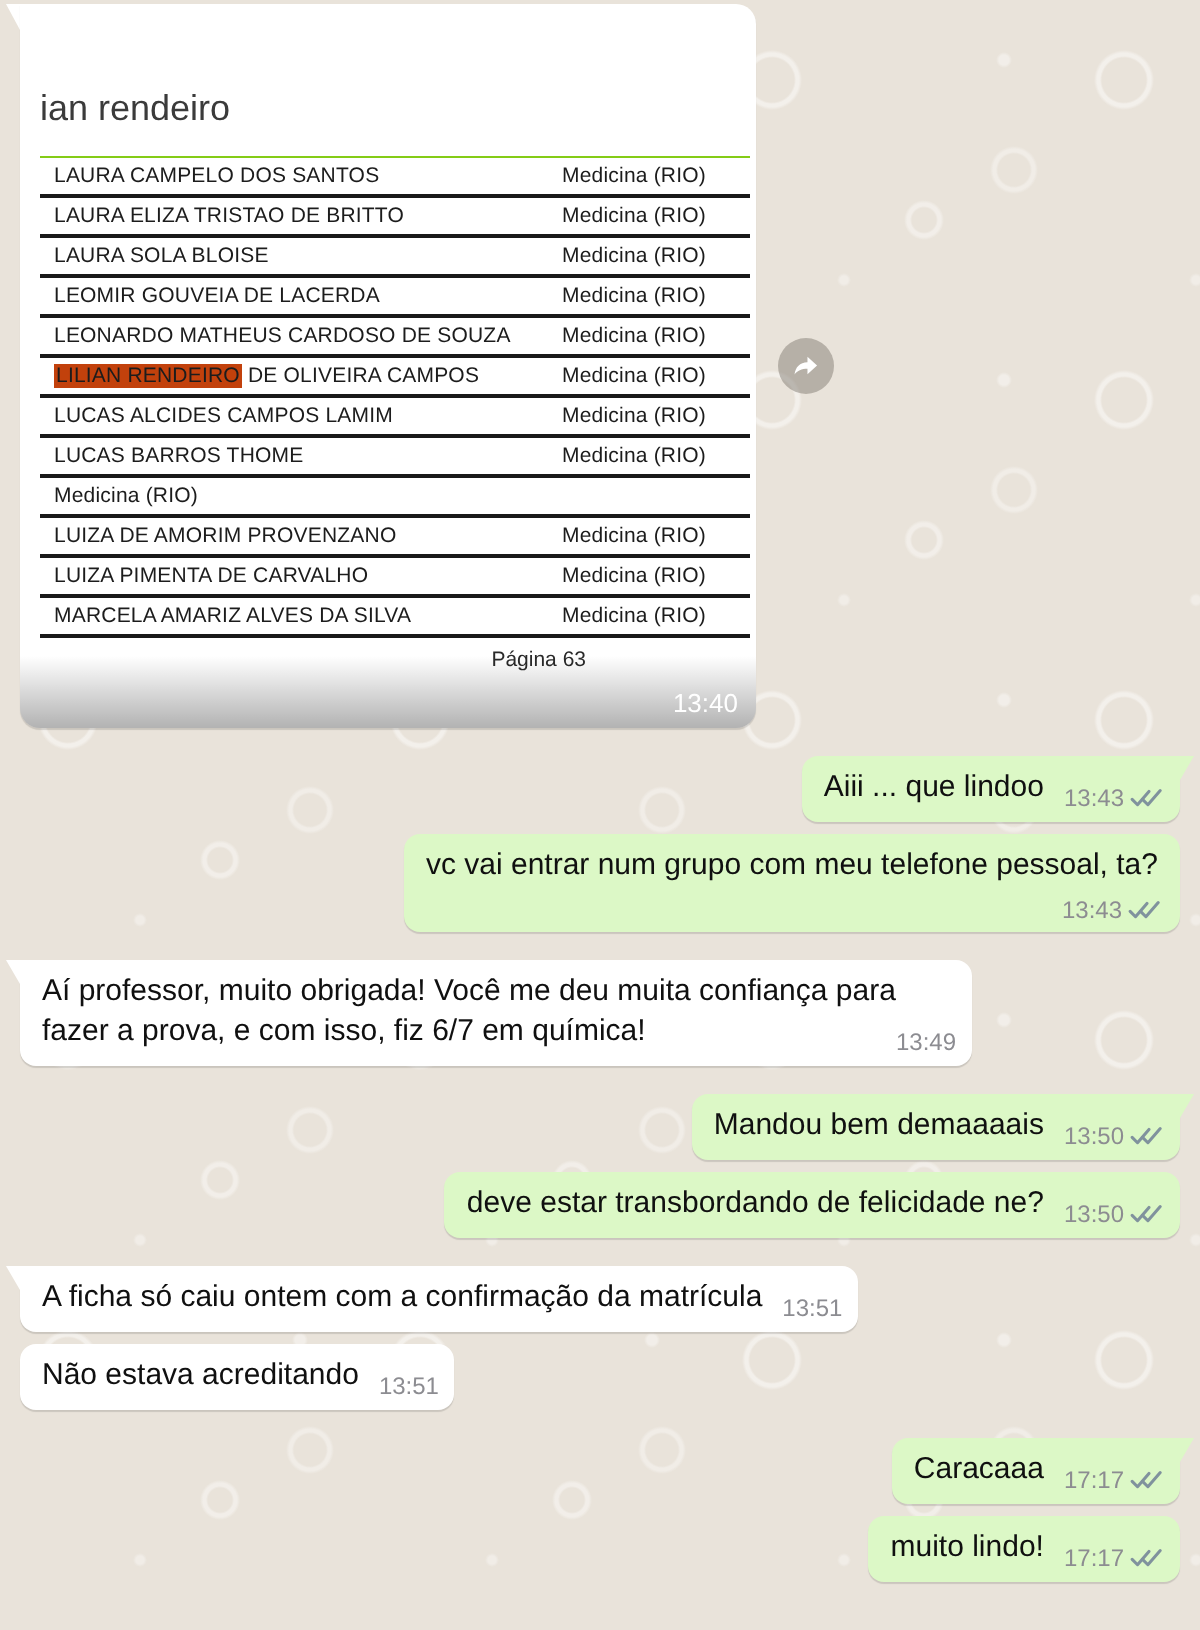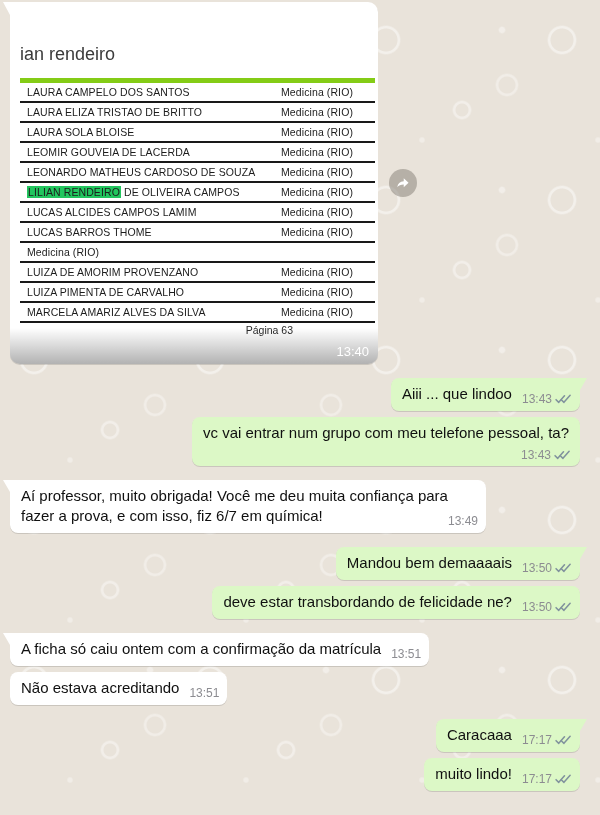--- a/index.html
+++ b/index.html
@@ -5,21 +5,21 @@
   html, body { margin: 0; padding: 0; }
   body {
     width: 600px; height: 815px;
     font-family: "Liberation Sans", sans-serif;
     overflow: hidden;
   }
   .chat-screen {
     position: relative;
     width: 600px; height: 815px;
     box-sizing: border-box;
-    padding: 2px 20px 0 10px;
+    padding: 2px 10px 0 10px;
     background-color: #e9e3da;
     background-image:
       radial-gradient(circle at 34px 40px, rgba(255,255,255,0) 11px, rgba(255,255,255,0.45) 12px, rgba(255,255,255,0.45) 13.5px, rgba(255,255,255,0) 15px),
       radial-gradient(circle at 110px 110px, rgba(255,255,255,0) 6px, rgba(255,255,255,0.4) 7px, rgba(255,255,255,0.4) 8.5px, rgba(255,255,255,0) 10px),
       radial-gradient(circle at 150px 30px, rgba(255,255,255,0.4) 2.5px, rgba(255,255,255,0) 4px),
       radial-gradient(circle at 70px 140px, rgba(255,255,255,0.35) 2px, rgba(255,255,255,0) 3.5px),
       radial-gradient(circle at 155px 85px, rgba(255,255,255,0) 8px, rgba(255,255,255,0.35) 9px, rgba(255,255,255,0.35) 10.5px, rgba(255,255,255,0) 12px);
     background-size: 176px 160px;
     overflow: hidden;
   }
@@ -91,30 +91,30 @@
     width: 0; height: 0;
     border-top: 13px solid #ffffff;
     border-left: 7px solid transparent;
   }
   .shot-title {
     position: absolute; top: 42px; left: 10px;
     font-size: 18px; color: #3b3b3b;
   }
   .shot-table {
     position: absolute; top: 76px; left: 10px; right: 3px;
-    border-top: 5px solid #84cc16;
+    border-top: 1px solid #84cc16;
   }
   .shot-row {
     display: flex; justify-content: space-between; align-items: baseline;
     padding: 4px 22px 3px 7px;
     border-bottom: 2px solid #191919;
     font-size: 10.5px; line-height: 11px; color: #1c1c1c;
     letter-spacing: 0.1px;
   }
-  .shot-name .hl { background: #22c55e; padding: 0 1px; }
+  .shot-name .hl { background: #c2410c; padding: 0 1px; }
   .shot-course { white-space: nowrap; }
   .shot-footer {
     position: absolute; top: 322px; left: 10px; right: 3px;
     text-align: right; padding-right: 82px;
     font-size: 10.5px; color: #2a2a2a;
   }
   .img-grad {
     position: absolute; left: 0; right: 0; bottom: 0; height: 36px;
     background: linear-gradient(to bottom, rgba(0,0,0,0), rgba(0,0,0,0.30));
   }

